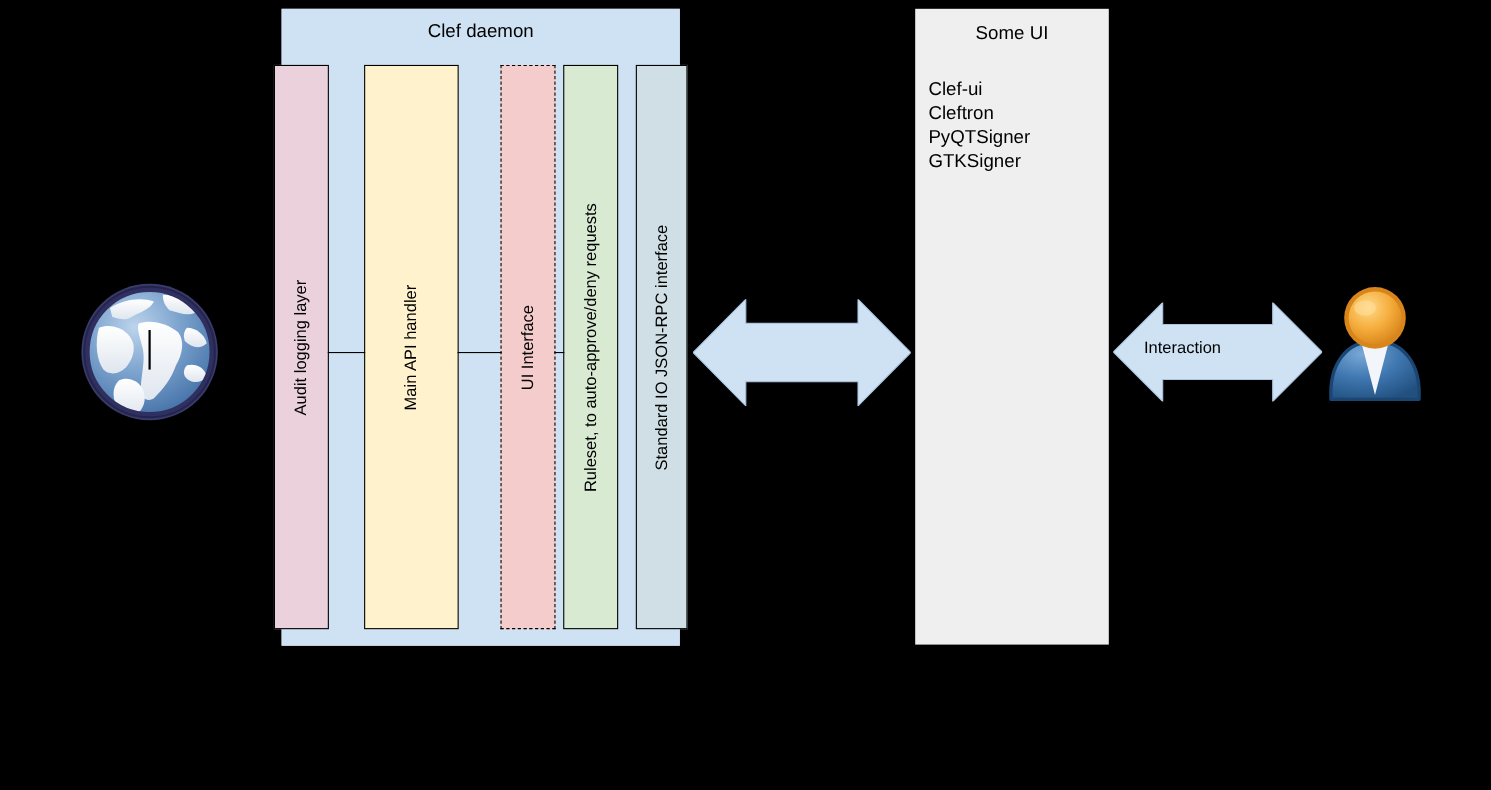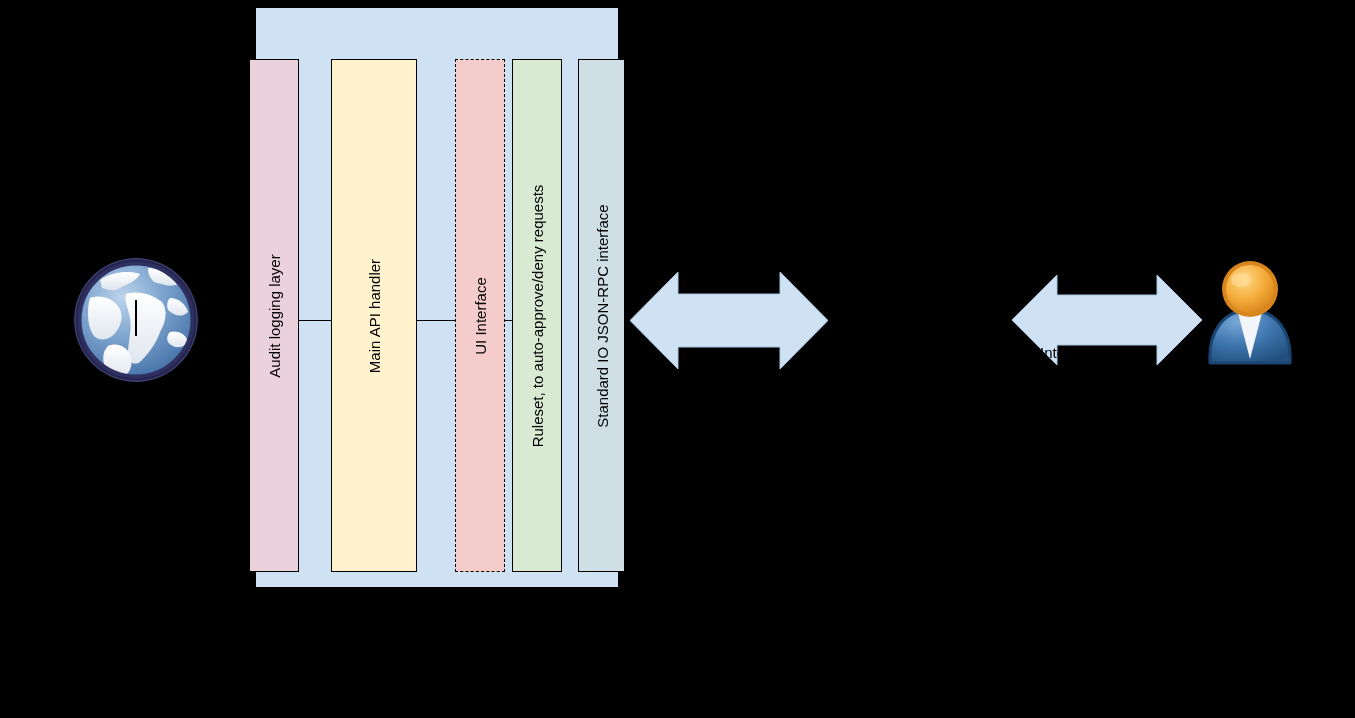--- a/index.html
+++ b/index.html
@@ -116,33 +116,34 @@
     position: absolute;
     font-size: 15px;
     color: #000000;
     line-height: 20px;
     white-space: pre-line;
   }
   .arrow-stdio { left: 630px; top: 272px; }
   .arrow-stdio-label { left: 655px; top: 295px; text-align: left; }
 
   .arrow-user { left: 1012px; top: 275px; }
-  .arrow-user-label { left: 1040px; top: 307px; margin-top: 36px; }
+  .arrow-user-label { left: 1040px; top: 307px; }
 
   
   .globe { position: absolute; left: 70px; top: 254px; }
   
   .user-icon { position: absolute; left: 1200px; top: 255px; }
 </style>
 </head>
 <body>
 
 <div id="canvas">
 
   <div class="daemon-box"></div>
+  <div class="daemon-title">Clef daemon</div>
 
   <div class="col col-audit">
     <span class="vlabel">Audit logging layer</span>
   </div>
 
   <div class="col col-api">
     <span class="vlabel">Main API handler</span>
   </div>
 
   <div class="col col-uiint">
@@ -194,20 +195,29 @@
       <rect x="65" y="46" width="2" height="36" fill="#000000"></rect>
     </svg>
   </div>
 
   <div class="arrow-wrap arrow-stdio">
     <svg width="198" height="97" viewBox="0 0 198 97">
       <polygon points="0,48.5 48,0 48,22 150,22 150,0 198,48.5 150,97 150,75 48,75 48,97" fill="#cfe2f3" stroke="#a9c4e0" stroke-width="1"></polygon>
     </svg>
   </div>
 
+  <div class="ui-panel">
+    <div class="ui-panel-title">Some UI</div>
+    <div class="ui-panel-list">
+      <div>Clef-ui</div>
+      <div>Cleftron</div>
+      <div>PyQTSigner</div>
+      <div>GTKSigner</div>
+    </div>
+  </div>
 
   <div class="arrow-wrap arrow-user">
     <svg width="190" height="90" viewBox="0 0 190 90">
       <polygon points="0,45 45,0 45,20 145,20 145,0 190,45 145,90 145,70 45,70 45,90" fill="#cfe2f3" stroke="#a9c4e0" stroke-width="1"></polygon>
     </svg>
   </div>
   <div class="arrow-label arrow-user-label">Interaction</div>
 
   <div class="user-icon">
     <svg width="100" height="110" viewBox="0 0 100 110">

